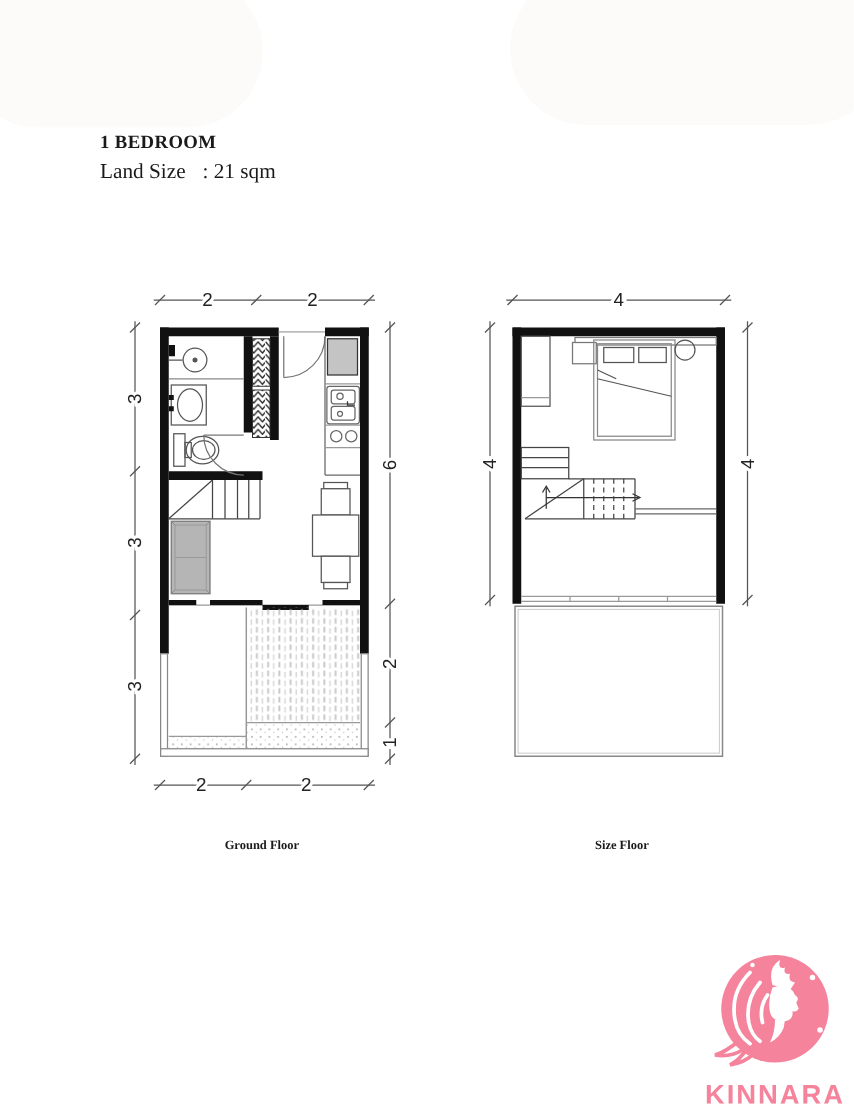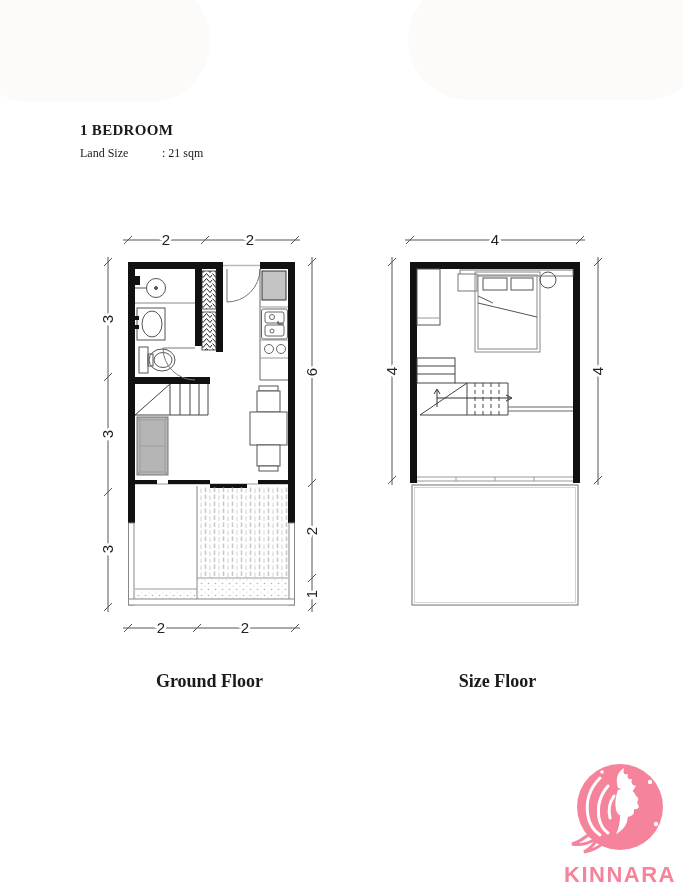--- a/index.html
+++ b/index.html
@@ -1,25 +1,25 @@
 <!DOCTYPE html>
 <html><head>
 <meta charset="utf-8">
 <style>
   html,body{margin:0;padding:0;background:#ffffff;}
   #page{position:relative;width:683px;height:883px;background:#ffffff;overflow:hidden;
         font-family:"Liberation Serif", serif;color:#1a1a1a;}
   .blob{position:absolute;background:#fcfbf9;border-radius:60px;}
   #blob-left{left:-30px;top:-20px;width:240px;height:122px;}
   #blob-right{left:408px;top:-22px;width:300px;height:122px;border-radius:70px;}
-  #header{position:absolute;left:80px;top:122px;}
+  #header{position:absolute;left:80px;top:106px;}
   #title{font-size:15px;font-weight:bold;letter-spacing:.3px;margin-bottom:4px;}
-  .spec-row{font-size:12px;line-height:20px;display:grid;grid-template-columns:82px auto;font-family:Liberation Serif, serif;}
+  .spec-row{font-size:17px;line-height:20px;display:grid;grid-template-columns:82px auto;font-family:Liberation Serif, serif;}
   .plan-svg{position:absolute;}
-  .floor-label{position:absolute;width:235px;text-align:center;font-size:18px;font-weight:bold;}
+  .floor-label{position:absolute;width:235px;text-align:center;font-size:10px;font-weight:bold;}
   #ground-label{left:92px;top:671px;}
   #first-label{left:380px;top:671px;}
   #logo{position:absolute;left:562px;top:760px;width:116px;}
   #logo-text{width:120px;margin-left:-2px;text-align:center;margin-top:2px;
              font-family:"Liberation Sans", sans-serif;font-size:22px;font-weight:600;
              letter-spacing:1.5px;color:#f5839b;}
   svg text.dim{font-family:"Liberation Sans", sans-serif;font-size:15px;fill:#222;
                paint-order:stroke;stroke:#ffffff;stroke-width:5px;text-anchor:middle;}
 </style>
 </head>

